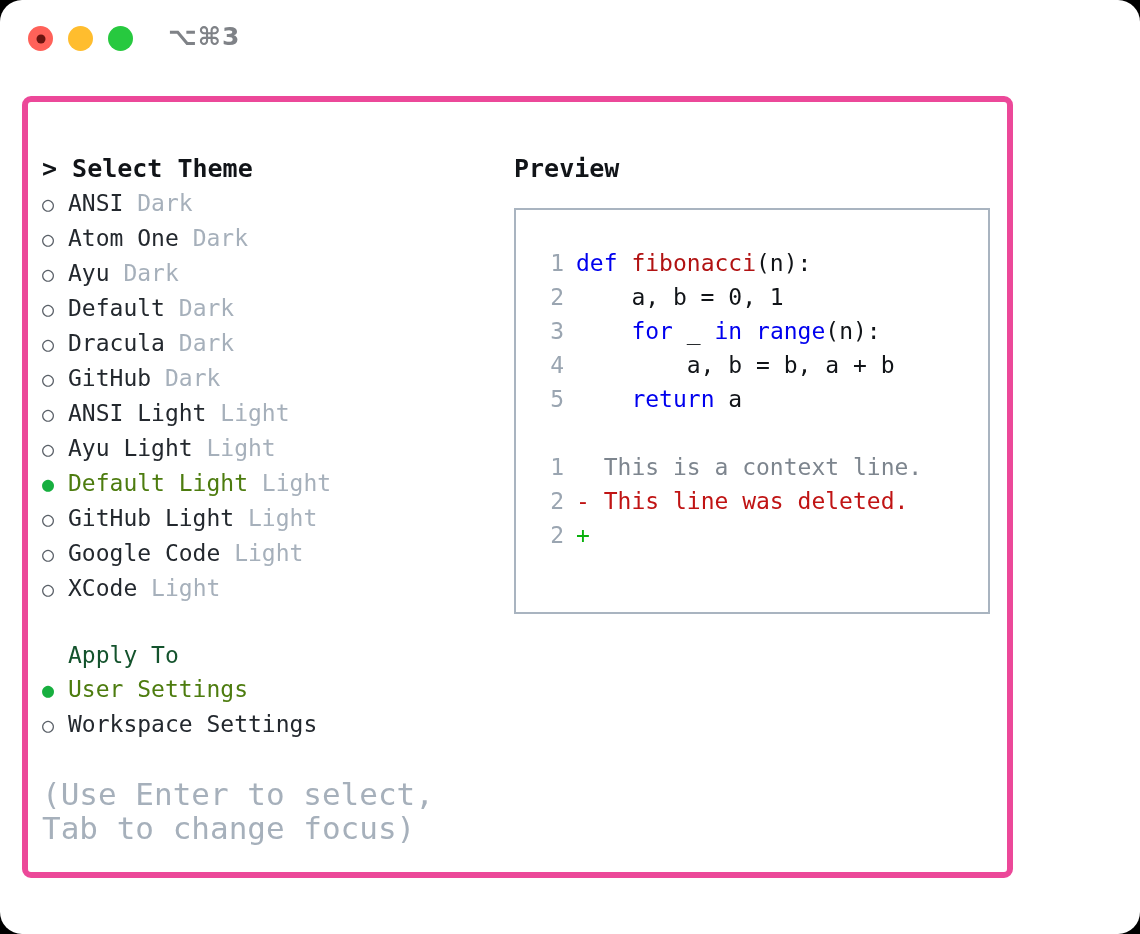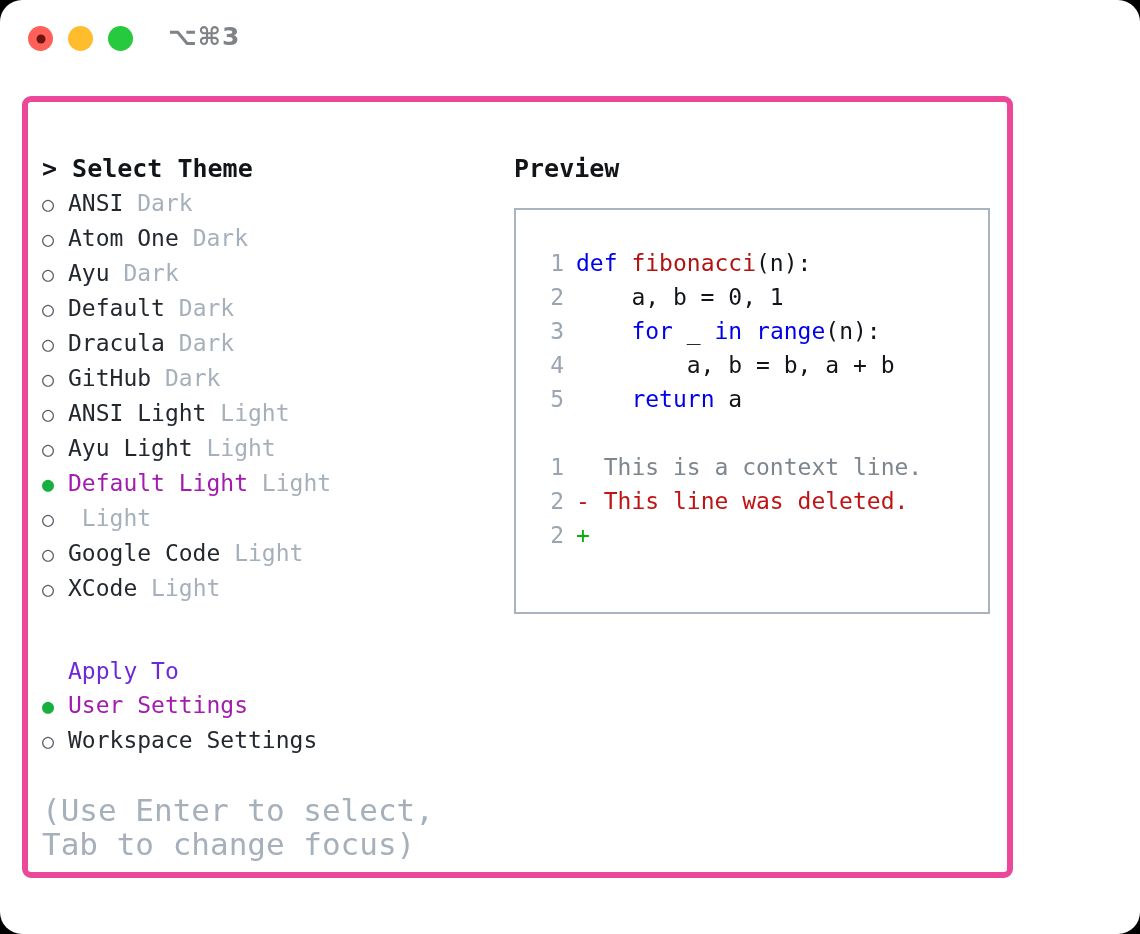--- a/index.html
+++ b/index.html
@@ -107,32 +107,31 @@
     width: 26px;
     flex: 0 0 26px;
     font-size: 20px;
     color: #5a6068;
   }
   .bullet.selected {
     color: #17af3f;
     font-size: 20px;
   }
   .opt-label { color: #23282e; }
-  .opt-row.selected .opt-label { color: #a21caf; }
+  .opt-row.selected .opt-label { color: #4d7c0f; }
   .opt-suffix { color: #a6b0bb; }
 
   .section-gap { height: 32px; }
 
   .apply-title {
     font-size: 23px;
-    color: #6d28d9;
+    color: #14532d;
     line-height: 34px;
     padding-left: 26px;
     white-space: pre;
-    margin-top: 16px;
   }
 
   .hint {
     margin-top: 35px;
     font-size: 31px;
     color: #a6b0bb;
     line-height: 34px;
     width: 400px;
     white-space: pre-wrap;
   }
@@ -206,21 +205,21 @@
       <div id="theme-list">
           <div class="opt-row"><span class="bullet">○</span><span class="opt-label">ANSI</span><span class="opt-suffix"> Dark</span></div>
           <div class="opt-row"><span class="bullet">○</span><span class="opt-label">Atom One</span><span class="opt-suffix"> Dark</span></div>
           <div class="opt-row"><span class="bullet">○</span><span class="opt-label">Ayu</span><span class="opt-suffix"> Dark</span></div>
           <div class="opt-row"><span class="bullet">○</span><span class="opt-label">Default</span><span class="opt-suffix"> Dark</span></div>
           <div class="opt-row"><span class="bullet">○</span><span class="opt-label">Dracula</span><span class="opt-suffix"> Dark</span></div>
           <div class="opt-row"><span class="bullet">○</span><span class="opt-label">GitHub</span><span class="opt-suffix"> Dark</span></div>
           <div class="opt-row"><span class="bullet">○</span><span class="opt-label">ANSI Light</span><span class="opt-suffix"> Light</span></div>
           <div class="opt-row"><span class="bullet">○</span><span class="opt-label">Ayu Light</span><span class="opt-suffix"> Light</span></div>
           <div class="opt-row selected"><span class="bullet selected">●</span><span class="opt-label">Default Light</span><span class="opt-suffix"> Light</span></div>
-          <div class="opt-row"><span class="bullet">○</span><span class="opt-suffix"> Light</span></div>
+          <div class="opt-row"><span class="bullet">○</span><span class="opt-label">GitHub Light</span><span class="opt-suffix"> Light</span></div>
           <div class="opt-row"><span class="bullet">○</span><span class="opt-label">Google Code</span><span class="opt-suffix"> Light</span></div>
           <div class="opt-row"><span class="bullet">○</span><span class="opt-label">XCode</span><span class="opt-suffix"> Light</span></div>
         </div>
 
       <div class="section-gap"></div>
 
       <div class="apply-title">Apply To</div>
       <div id="apply-list">
           <div class="opt-row selected"><span class="bullet selected">●</span><span class="opt-label">User Settings</span></div>
           <div class="opt-row"><span class="bullet">○</span><span class="opt-label">Workspace Settings</span></div>

